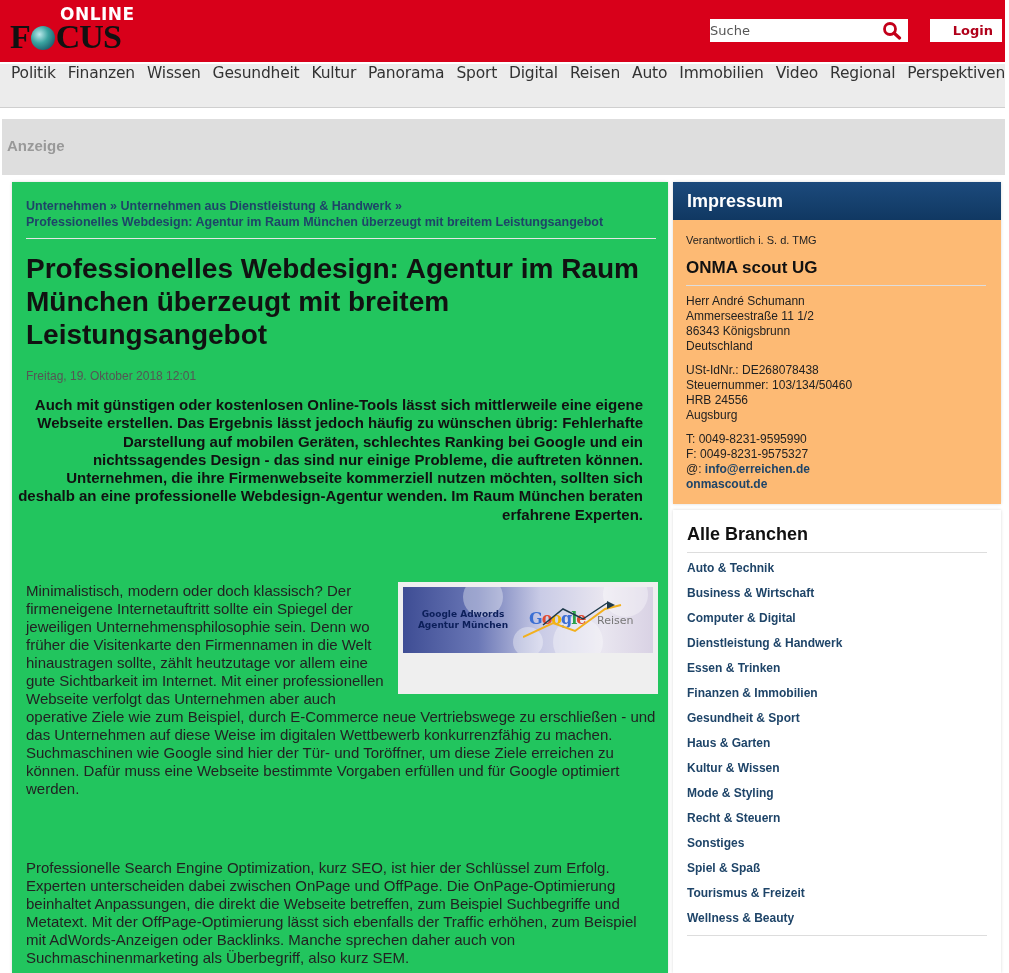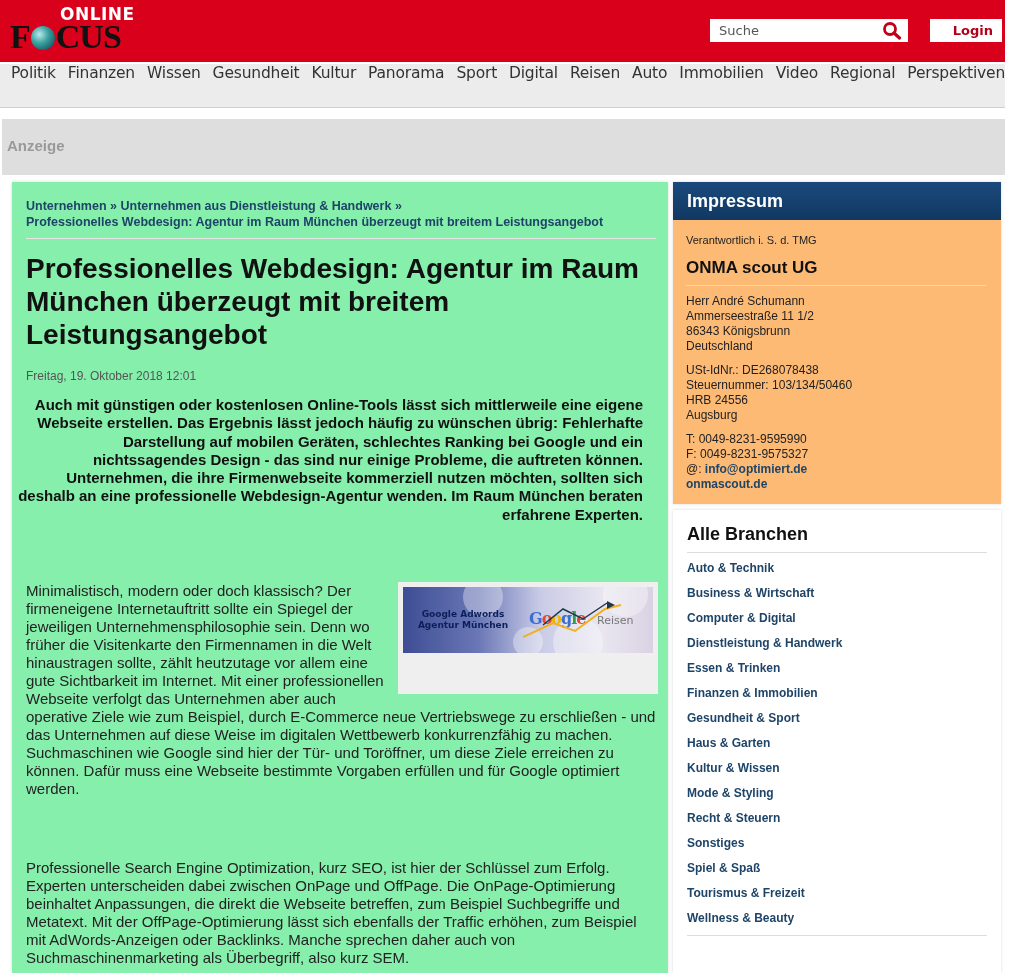--- a/index.html
+++ b/index.html
@@ -5,35 +5,35 @@
   * { box-sizing: border-box; margin: 0; padding: 0; }
   html, body { width: 1009px; height: 973px; overflow: hidden; background: #fff; font-family: "Liberation Sans", sans-serif; color: #111; }
 
   
   .topbar { position: absolute; left: 0; top: 0; width: 1005px; height: 62px; background: #d8001a; }
   .logo { position: absolute; left: 10px; top: 4px; width: 125px; height: 52px; }
   .logo .online { position: absolute; left: 50px; top: 0; font: bold 17px "DejaVu Sans", sans-serif; color: #fff; letter-spacing: 0.5px; }
   .logo .focus { position: absolute; left: 0; top: 14px; font: bold 34px "Liberation Serif", serif; color: #111; letter-spacing: -1px; line-height: 38px; }
   .logo .globe { display: inline-block; width: 24px; height: 24px; border-radius: 50%; background: radial-gradient(circle at 35% 35%, #bde9ec 0%, #3aa3a0 40%, #1a5a6a 80%); vertical-align: -2px; margin: 0 1px; }
   .search { position: absolute; left: 710px; top: 19px; width: 198px; height: 23px; background: #fff; }
-  .search input { position: absolute; left: 0; top: 0; width: 170px; height: 23px; border: none; outline: none; padding-left: 9px; font: 13px "DejaVu Sans", sans-serif; color: #555; background: transparent; }
+  .search input { position: absolute; left: 0; top: 0; width: 170px; height: 23px; border: none; outline: none; font: 13px "DejaVu Sans", sans-serif; color: #555; background: transparent; }
   .search input::placeholder { color: #555; }
   .search .icon { position: absolute; right: 6px; top: 2px; width: 20px; height: 19px; }
   .login { position: absolute; left: 930px; top: 19px; width: 72px; height: 23px; background: #fff; color: #b0001a; font: bold 13px "DejaVu Sans", sans-serif; text-align: right; padding-right: 9px; line-height: 23px; border: none; cursor: pointer; }
 
   
   .nav { position: absolute; left: 0; top: 64px; width: 1005px; height: 44px; background: #ececec; border-bottom: 1px solid #cfcfcf; display: flex; padding-left: 11px; }
   .nav a { font: 15.5px "DejaVu Sans", sans-serif; color: #333; margin-right: 12px; text-decoration: none; white-space: nowrap; letter-spacing: -0.2px; }
 
   
   .adbar { position: absolute; left: 2px; top: 119px; width: 1003px; height: 56px; background: #dedede; }
   .adbar span { position: absolute; left: 5px; top: 18px; font: bold 15px "Liberation Sans", sans-serif; color: #999; }
 
   
-  .main { position: absolute; left: 12px; top: 182px; width: 656px; height: 791px; background: #86efac; box-shadow: 0 0 3px rgba(0,0,0,0.15); }
+  .main { position: absolute; left: 12px; top: 182px; width: 656px; height: 791px; background: #22c55e; box-shadow: 0 0 3px rgba(0,0,0,0.15); }
   .crumbs { position: absolute; left: 14px; top: 16px; width: 620px; font: bold 12.5px "Liberation Sans", sans-serif; color: #1e4468; line-height: 16px; }
   .crumbs a { color: #1e4468; text-decoration: none; }
   .crumb-sep { border-bottom: 1px solid #e5e5e5; position: absolute; left: 14px; top: 56px; width: 630px; }
   h1.title { position: absolute; left: 14px; top: 70px; width: 620px; font: bold 28px "Liberation Sans", sans-serif; line-height: 33px; color: #111; }
   .date { position: absolute; left: 14px; top: 187px; font: 12px "Liberation Sans", sans-serif; color: #555; }
   .lead { position: absolute; left: 6px; top: 214px; width: 625px; font: bold 15px "Liberation Sans", sans-serif; line-height: 18.3px; color: #111; text-align: right; }
   .subhead { position: absolute; left: 14px; top: 362px; font: bold 15px "Liberation Sans", sans-serif; color: #111; }
   .body1 { position: absolute; left: 14px; top: 400px; width: 632px; font: 15px "Liberation Sans", sans-serif; line-height: 18px; color: #222; }
   .figure { float: right; width: 260px; height: 112px; background: #efefef; margin: 0 0 8px 12px; padding: 5px 5px 0 5px; }
   .figure .img { width: 250px; height: 66px; position: relative; overflow: hidden; background: linear-gradient(90deg, #3e4d94 0%, #6a77b6 30%, #c9cbe6 55%, #e9e6f0 80%, #d9d2e4 100%); }
@@ -150,21 +150,21 @@
   </div>
   <div class="block" style="top:181px;">
     <div>USt-IdNr.: DE268078438</div>
     <div>Steuernummer: 103/134/50460</div>
     <div>HRB 24556</div>
     <div>Augsburg</div>
   </div>
   <div class="block" style="top:250px;">
     <div>T: 0049-8231-9595990</div>
     <div>F: 0049-8231-9575327</div>
-    <div><span>@: </span><a>info@optimiert.de</a></div>
+    <div><span>@: </span><a>info@erreichen.de</a></div>
     <div><a>onmascout.de</a></div>
   </div>
 </div>
 
 <div class="branchen">
   <h2>Alle Branchen</h2>
   <div class="sep"></div>
   <ul>
     <li><a>Auto &amp; Technik</a></li>
     <li><a>Business &amp; Wirtschaft</a></li>

